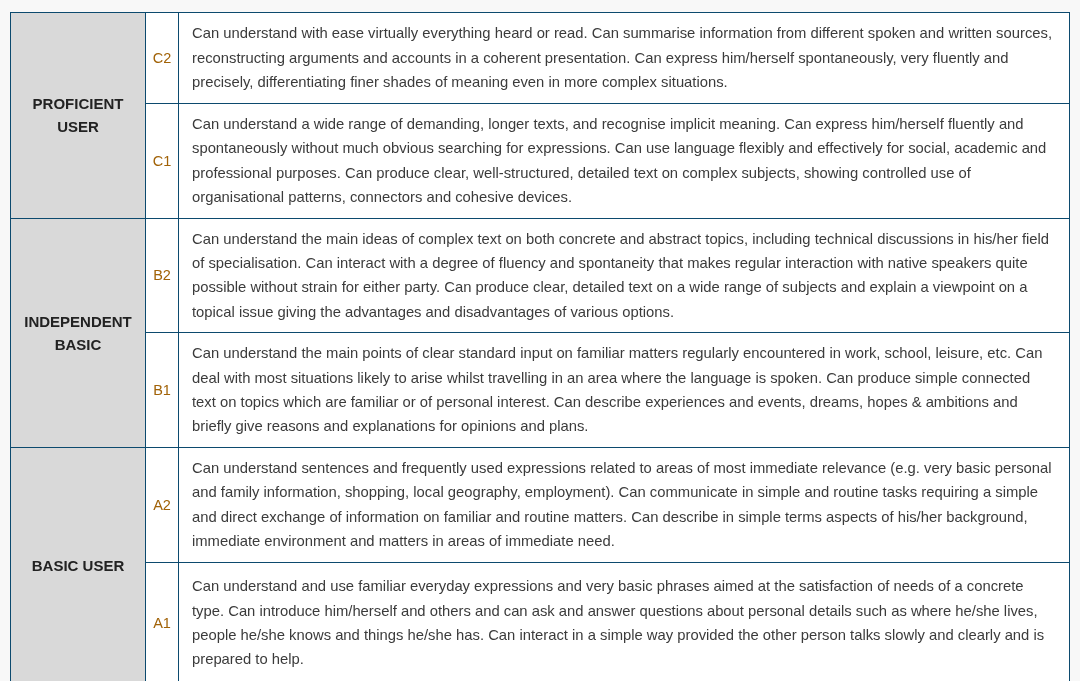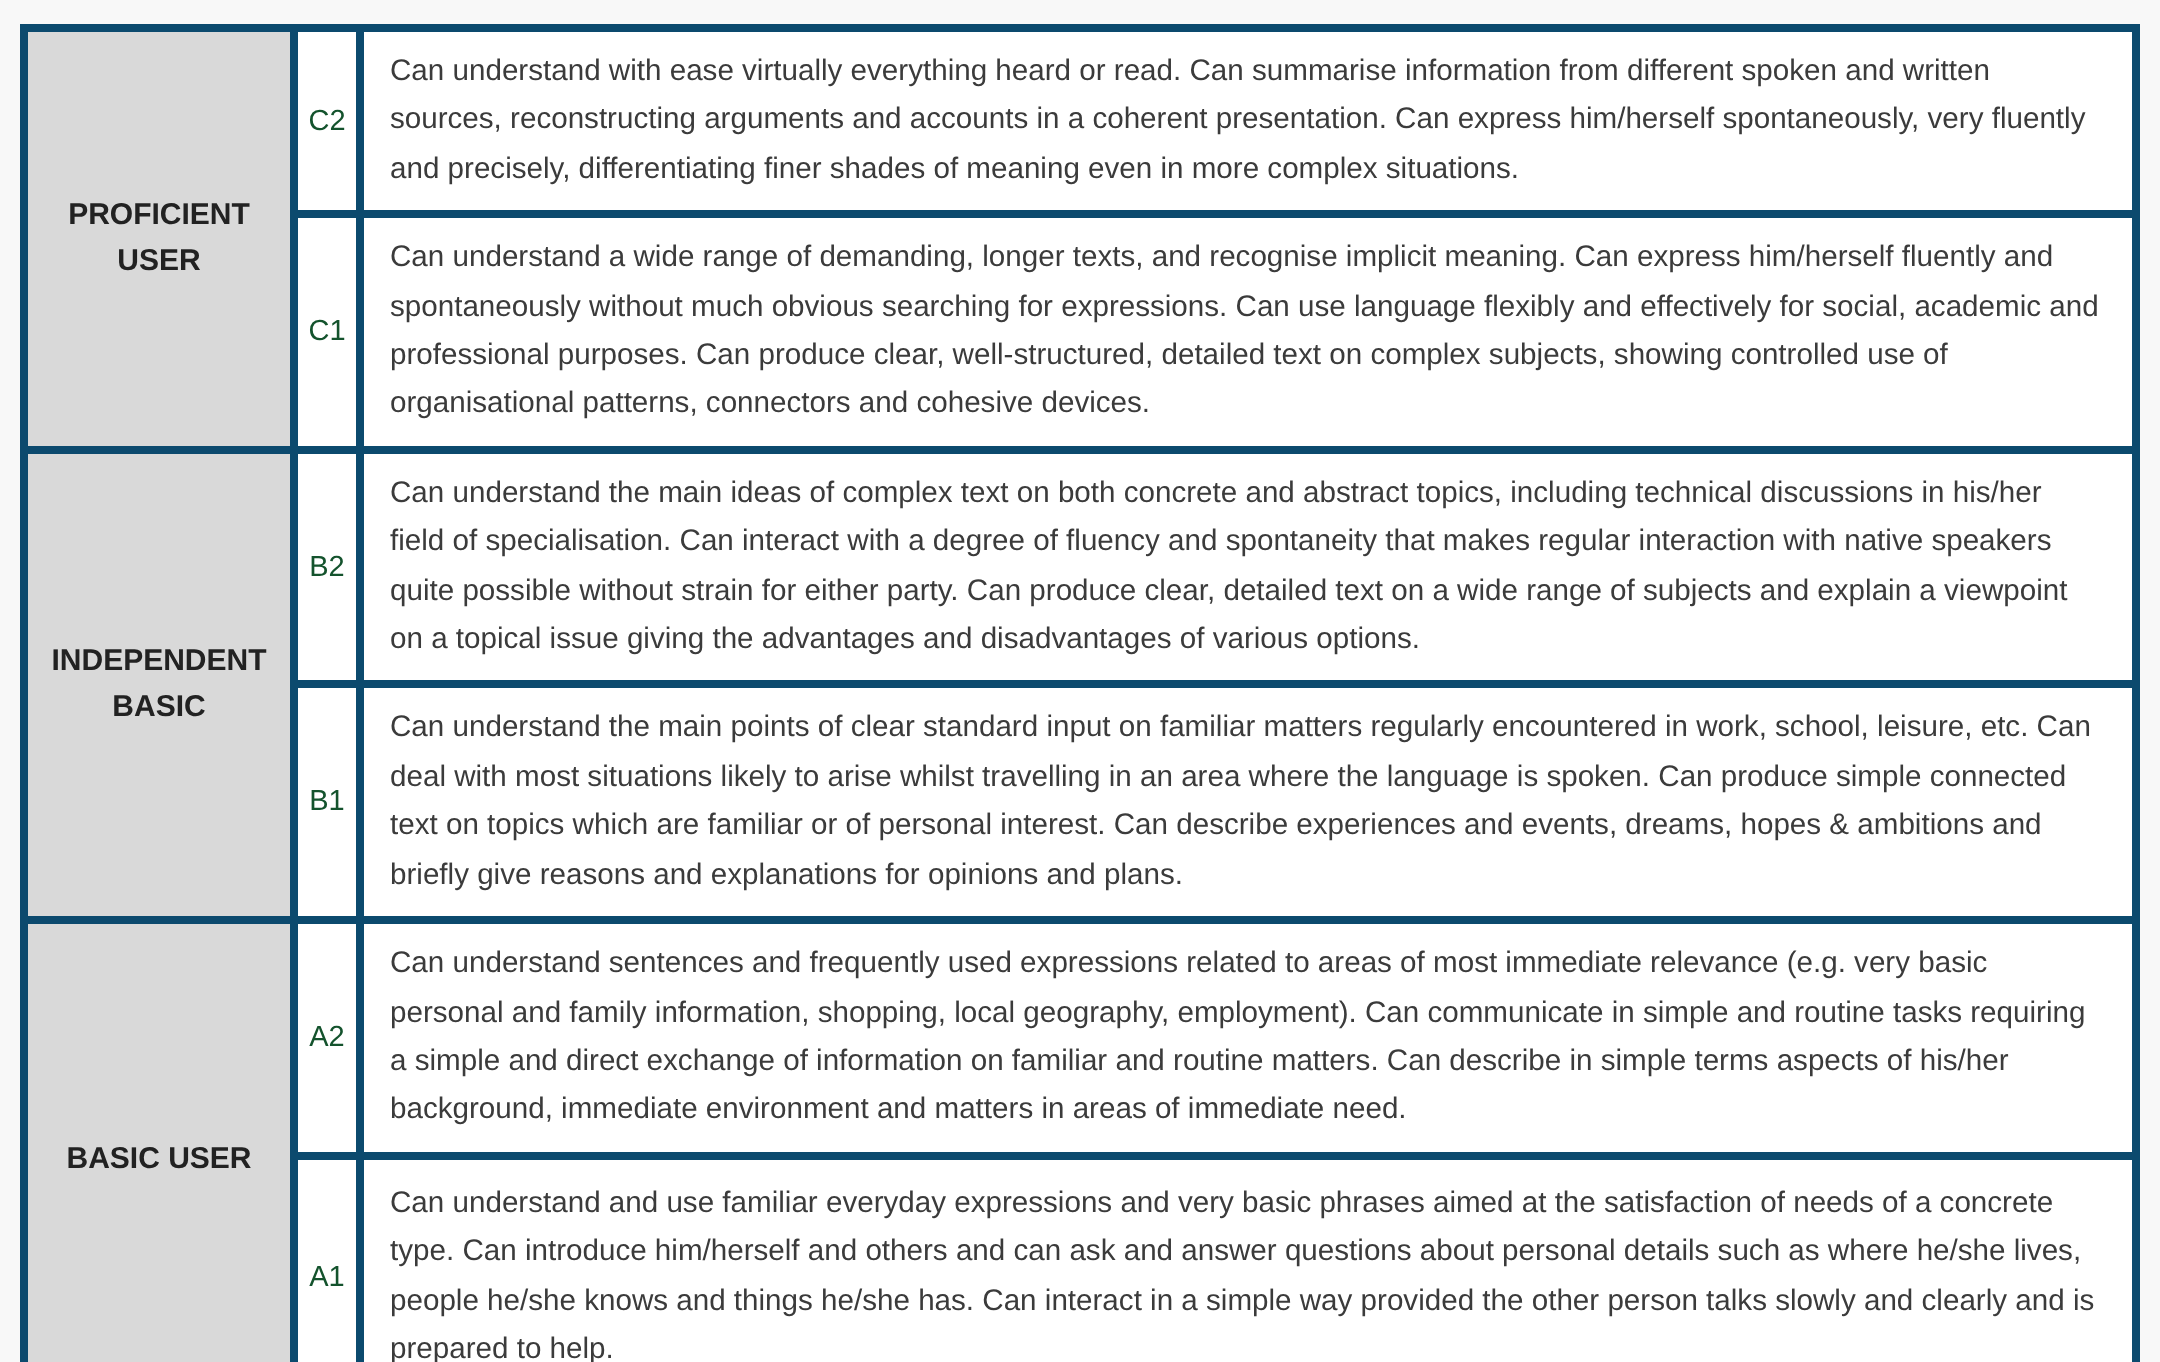--- a/index.html
+++ b/index.html
@@ -15,39 +15,39 @@
     padding: 12px 10px 0 10px;
     background: #f8f8f8;
   }
   table.cefr {
     width: 1060px;
     border-collapse: collapse;
     background: #ffffff;
     table-layout: fixed;
   }
   table.cefr td {
-    border: 4px solid #0c4a6e;
+    border: 1px solid #0c4a6e;
     vertical-align: middle;
   }
   col.c-group { width: 135px; }
   col.c-level { width: 33px; }
   col.c-desc  { width: auto; }
   td.group {
     background: #d9d9d9;
     text-align: center;
     font-weight: bold;
     font-size: 15px;
     line-height: 23px;
     color: #222222;
     padding: 4px 2px;
   }
   td.level {
     text-align: center;
     font-size: 14.5px;
-    color: #14532d;
+    color: #a16207;
     padding: 2px;
     background: #ffffff;
   }
   td.desc {
     font-size: 14.8px;
     line-height: 24.4px;
     color: #3b3b3b;
     padding: 8px 14px 8px 13px;
     background: #ffffff;
     text-align: left;

